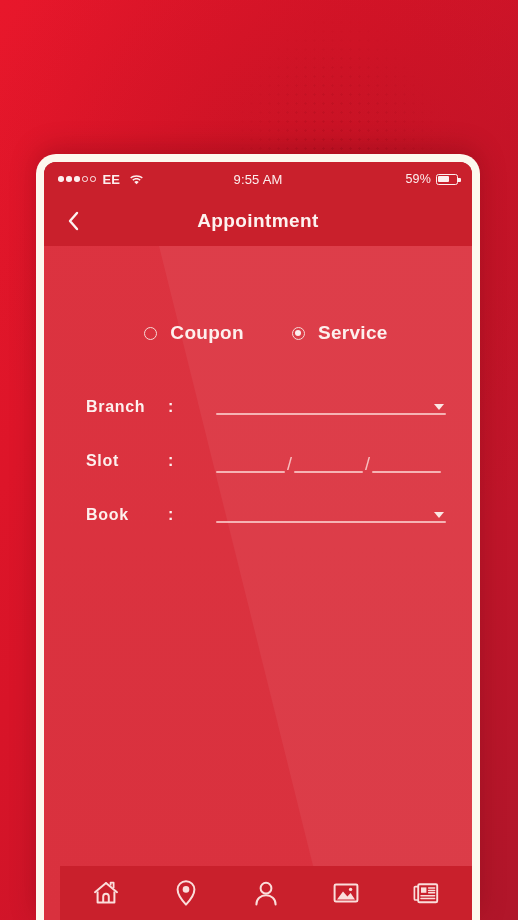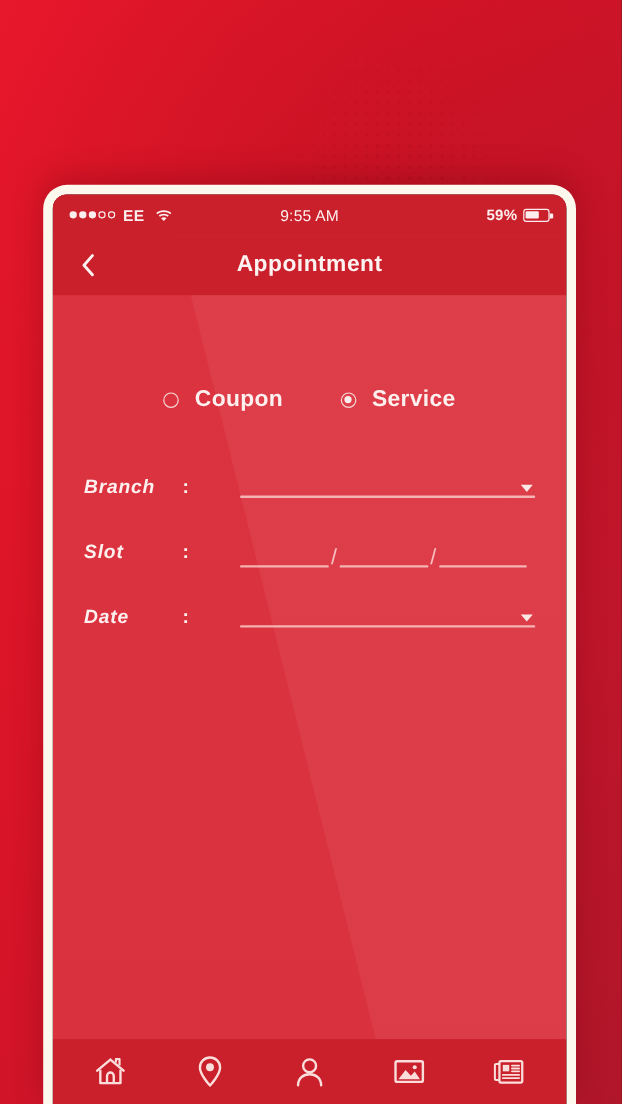--- a/index.html
+++ b/index.html
@@ -32,21 +32,21 @@
     width:444px; height:766px;
     background:#fdf8ee;
     border-radius:20px 20px 0 0;
     padding:8px 8px 0 8px;
     box-shadow:0 -6px 26px rgba(90,0,10,.28);
   }
   #screen {
     position:relative; width:100%; height:100%;
     border-radius:12px 12px 0 0;
     overflow:hidden;
-    background:#000000;
+    background:#737373;
   }
 
   
   #screen::before {
     content:""; position:absolute; inset:0;
     background:linear-gradient(180deg,#dc3340 0%, #d9313e 100%);
   }
   #screen::after {
     content:""; position:absolute; inset:0;
     background:rgba(255,255,255,.055);
@@ -64,21 +64,21 @@
   }
   #sb-left { display:flex; align-items:center; gap:5px; flex:1; }
   .dots { display:flex; gap:2.5px; align-items:center; }
   .dot { width:5.5px; height:5.5px; border-radius:50%; }
   .dot.on  { background:#fdeeee; }
   .dot.off { background:transparent; border:1px solid #fdeeee; width:5.5px; height:5.5px; }
   #carrier { font-size:13px; font-weight:bold; margin-left:2px; }
   #wifi-icon { margin-left:4px; display:flex; }
   #sb-center { flex:0 0 auto; font-size:13px; font-weight:normal; }
   #sb-right { flex:1; display:flex; align-items:center; justify-content:flex-end; gap:5px; }
-  #battery-pct { font-size:12.5px; font-weight:bold; }
+  #battery-pct { font-size:12.5px; font-weight:normal; }
   #battery-icon {
     width:22px; height:11px; border:1.5px solid #fdeeee; border-radius:2.5px;
     position:relative; display:flex; align-items:center; padding:1.3px;
   }
   #battery-icon::after {
     content:""; position:absolute; right:-3.5px; top:3px;
     width:2.2px; height:4.5px; background:#fdeeee; border-radius:0 1px 1px 0;
   }
   #battery-fill { height:100%; background:#fdeeee; border-radius:1px; }
 
@@ -92,21 +92,21 @@
     width:26px; height:30px; display:flex; align-items:center; justify-content:center;
     cursor:pointer;
   }
   #page-title {
     position:absolute; left:0; right:0; text-align:center;
     color:#fdf2f0; font-size:19px; font-weight:bold; letter-spacing:.4px;
     pointer-events:none;
   }
 
   
-  #content { height:calc(100% - 34px - 50px); position:relative; }
+  #content { height:calc(100% - 34px - 50px); position:relative;margin-left:16px; }
 
   
   #radio-row {
     display:flex; align-items:center; justify-content:center;
     gap:48px; padding-top:76px;
   }
   .radio-opt { display:flex; align-items:center; gap:13px; cursor:pointer; }
   .radio-mark {
     width:13px; height:13px; border-radius:50%;
     border:1.6px solid #f6d9d6; display:flex; align-items:center; justify-content:center;
@@ -114,21 +114,21 @@
   }
   .radio-mark.checked::after {
     content:""; width:6px; height:6px; border-radius:50%; background:#fdeeee;
   }
   .radio-label { color:#fdf0ee; font-size:19px; font-weight:bold; letter-spacing:.3px; }
 
   
   #form { padding:36px 26px 0 26px; }
   .form-row { display:flex; align-items:center; height:54px; }
   .form-label {
-    width:82px; color:#fdf0ee; font-size:16px; font-weight:bold; letter-spacing:.7px;font-style:italic;
+    width:82px; color:#fdf0ee; font-size:16px; font-weight:bold; letter-spacing:.7px;
   }
   .form-colon { width:48px; color:#fdf0ee; font-size:16px; font-weight:bold; }
   .form-field { flex:1; position:relative; height:28px; }
   .underline {
     position:absolute; left:0; right:0; bottom:6px; height:1.6px;
     background:rgba(255,225,222,.72); border-radius:1px;
   }
   .caret-down {
     position:absolute; right:2px; bottom:11px;
     width:0; height:0;
@@ -250,21 +250,21 @@
               </span>
               <span class="date-slash">/</span>
               <span class="date-seg" style="width:30%">
                 <span class="underline"></span>
               </span>
             </span>
           </span>
         </div>
 
         <div class="form-row">
-          <span class="form-label">Date</span>
+          <span class="form-label">Book</span>
           <span class="form-colon">:</span>
           <span class="form-field">
             <span class="underline"></span>
             <span class="caret-down"></span>
           </span>
         </div>
 
       </div>
 
 

